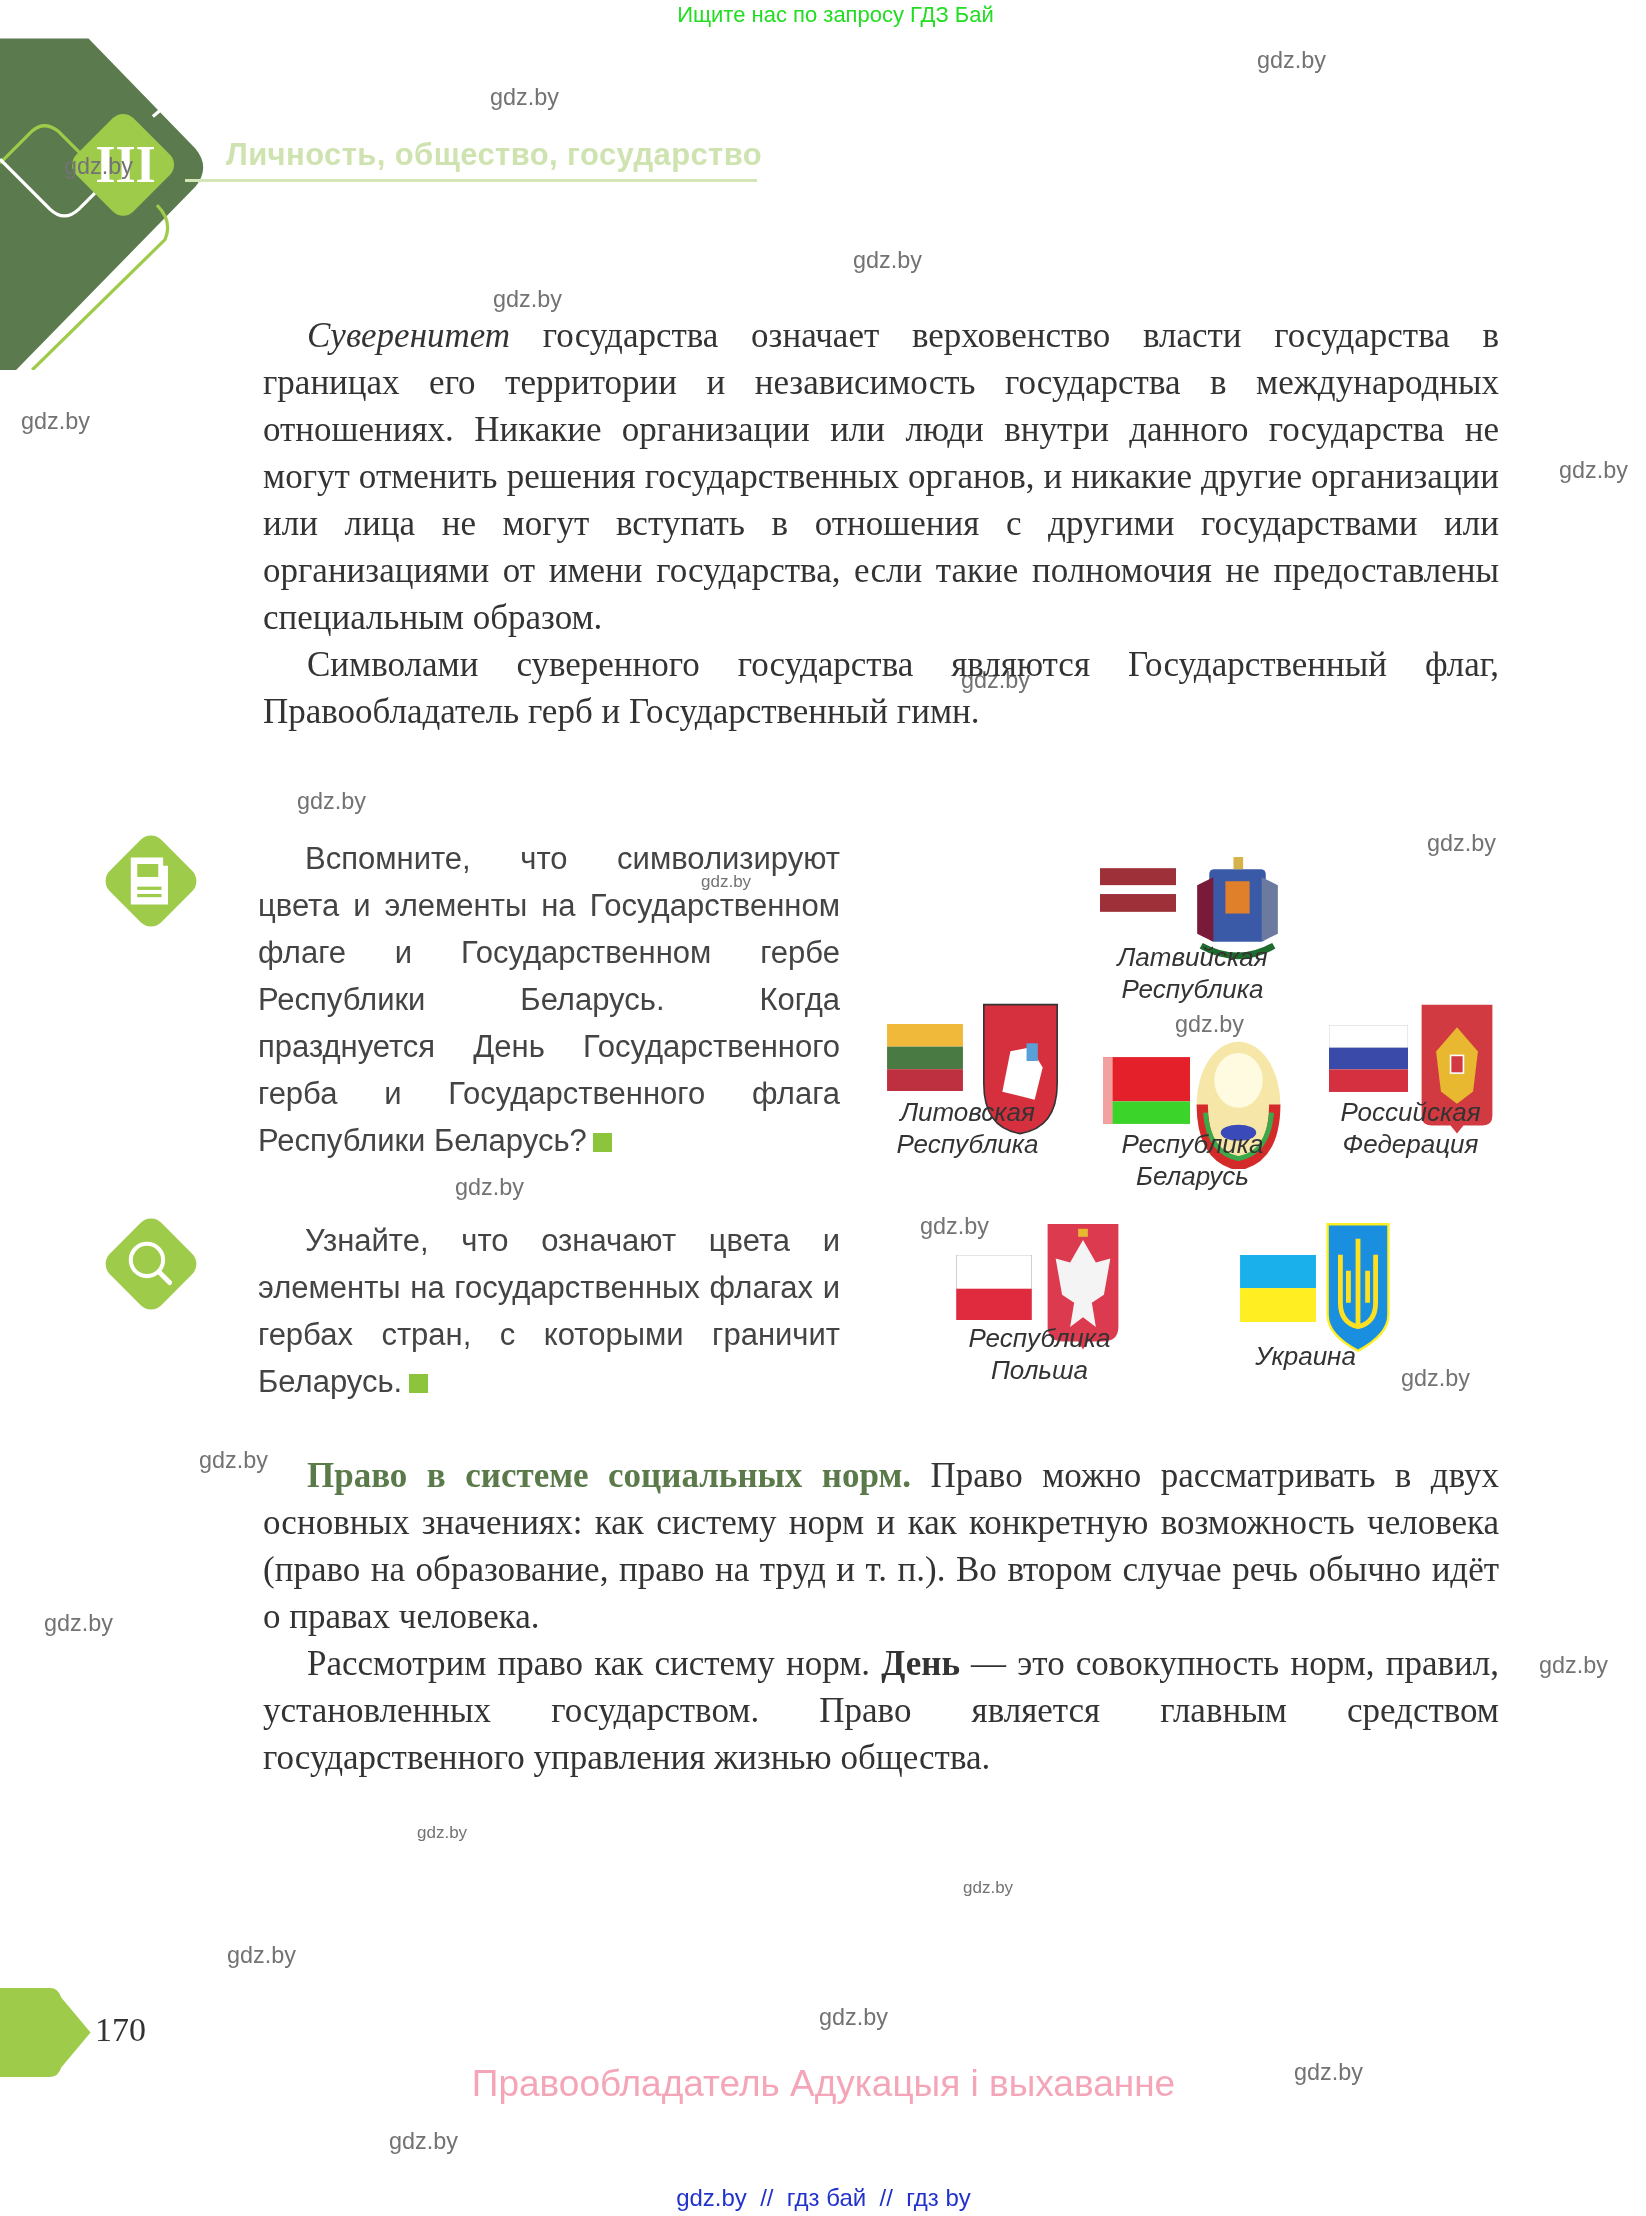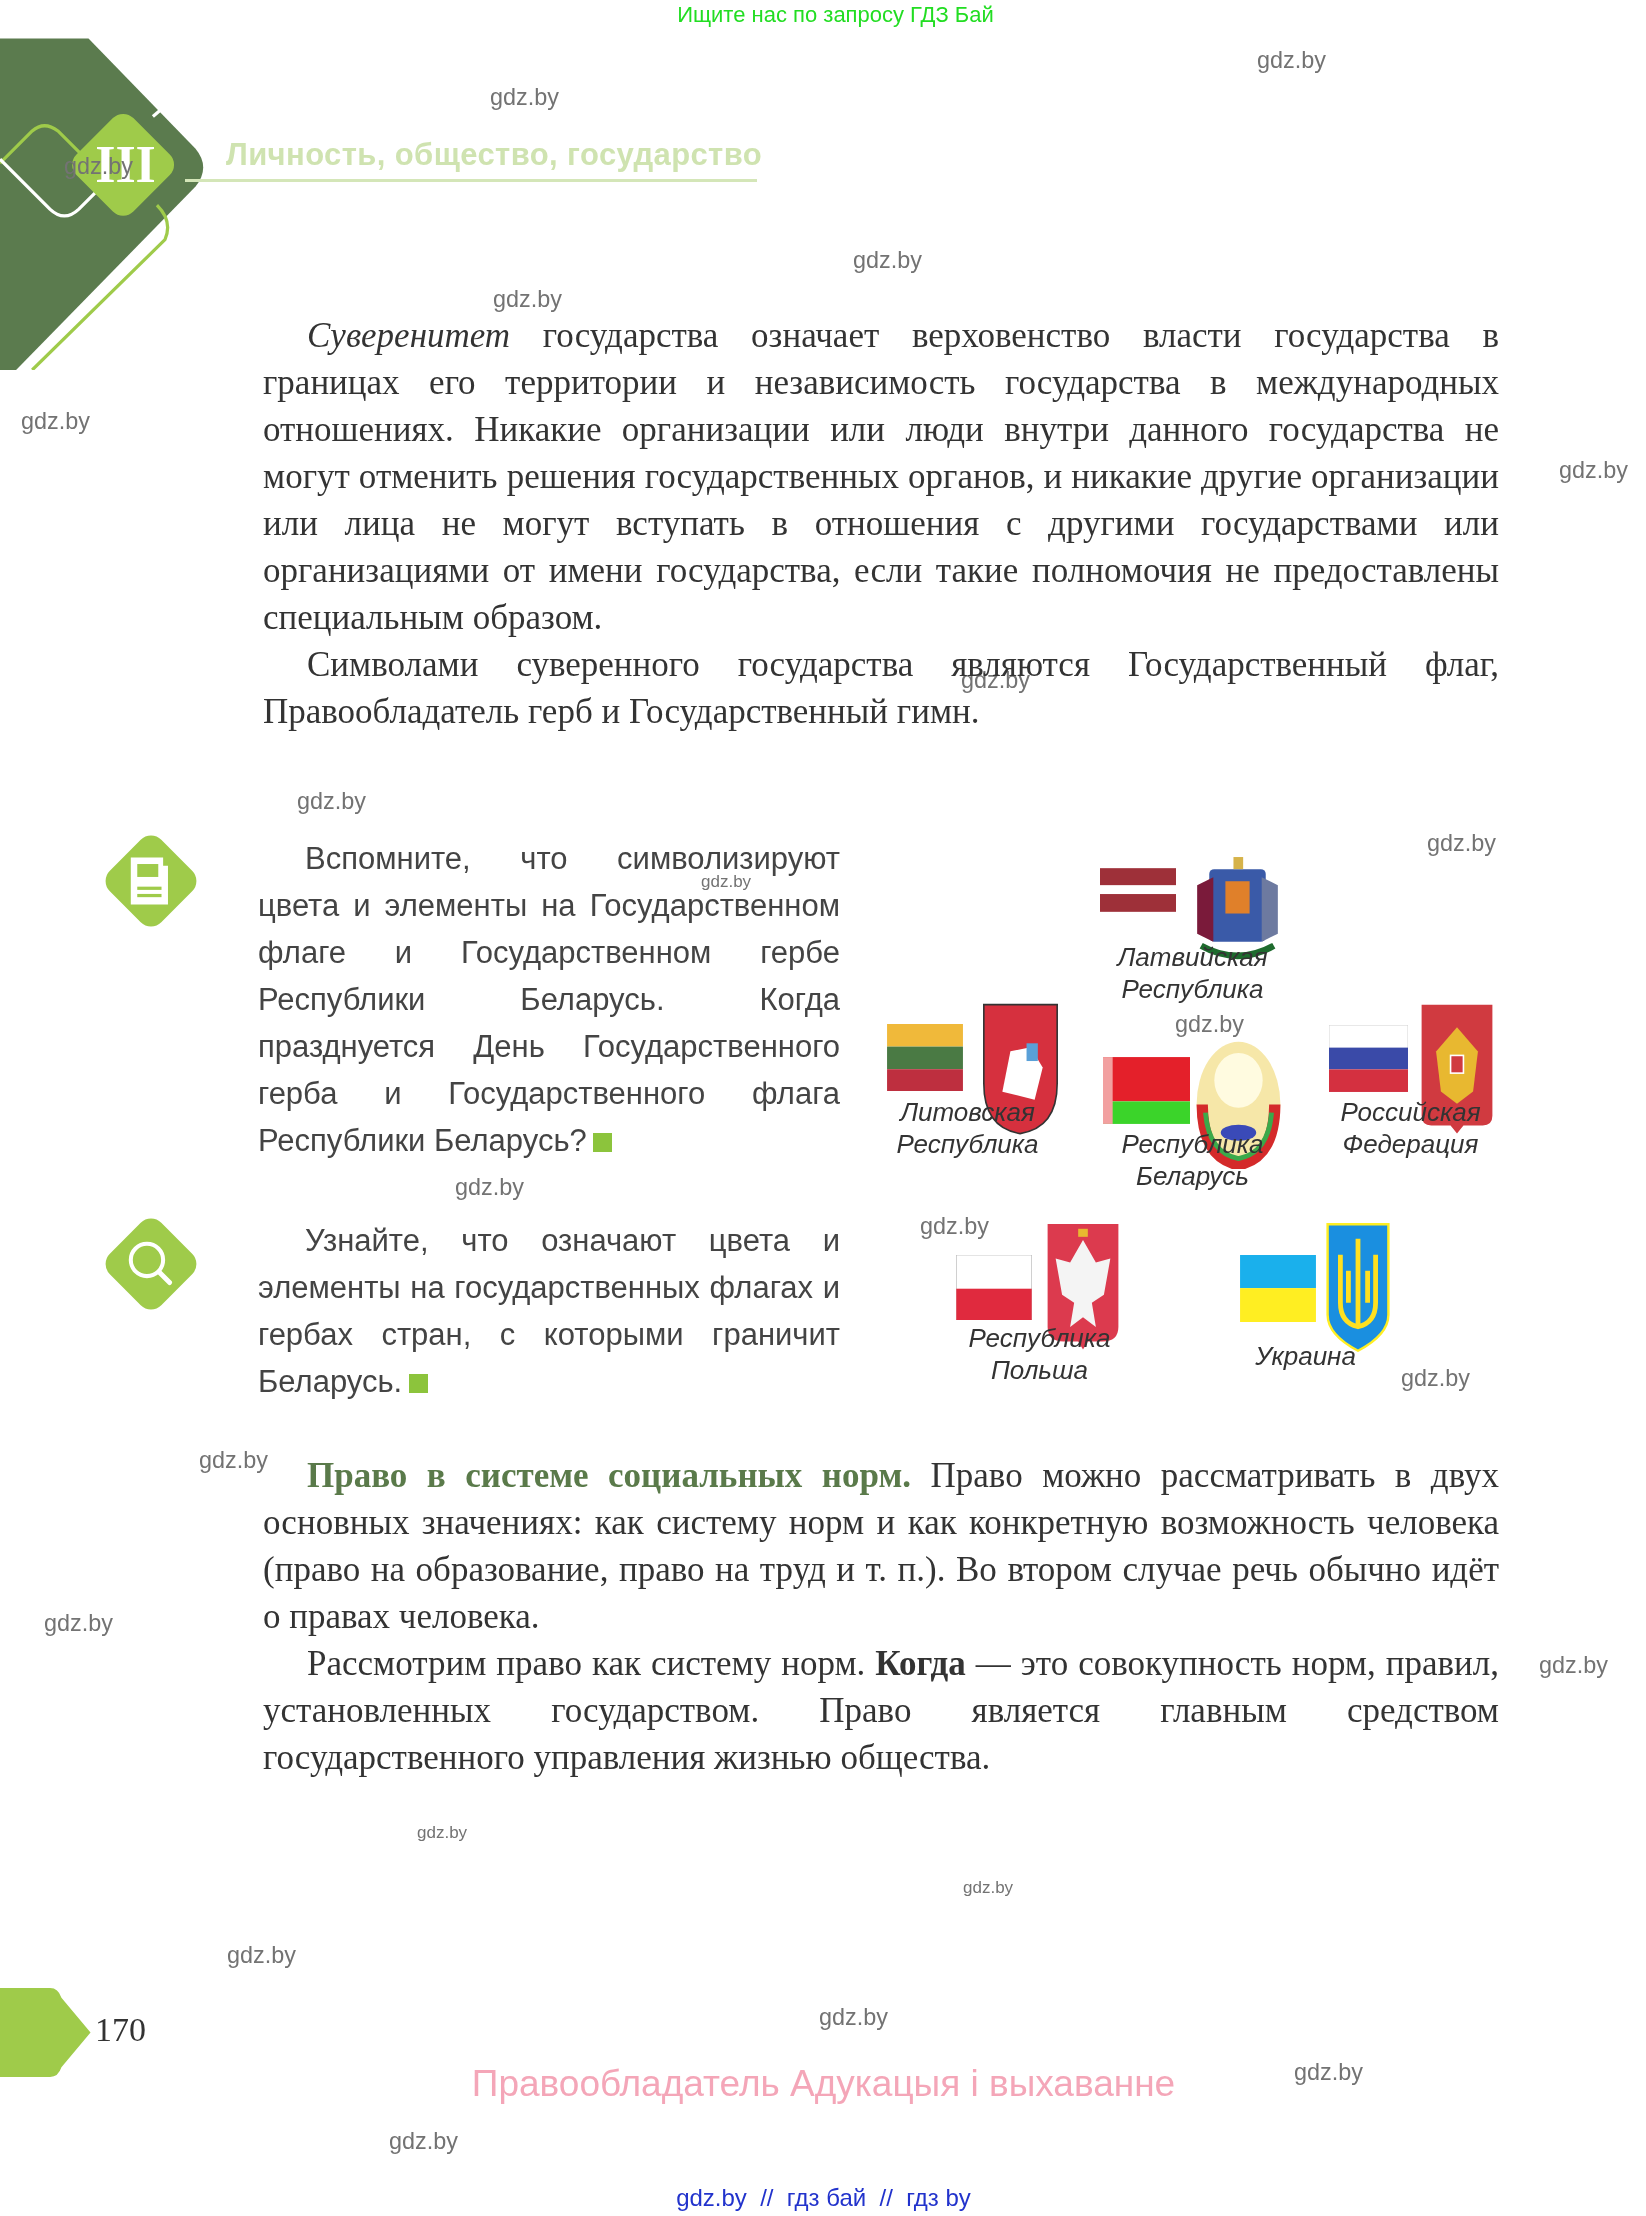--- a/index.html
+++ b/index.html
@@ -178,21 +178,21 @@
 <svg class="flag" style="left:1326px;top:1222px" width="64" height="131" viewBox="0 0 80 162">
   <path d="M2,2 L78,2 L78,115 Q78,140 40,160 Q2,140 2,115 Z" fill="#1a8fe0" stroke="#ffee22" stroke-width="3"></path>
   <path d="M40,20 L40,130 M18,40 L18,100 Q18,125 40,130 Q62,125 62,100 L62,40 M28,60 L28,100 M52,60 L52,100" stroke="#ffe020" stroke-width="6" fill="none"></path>
 </svg>
 <div class="cap" style="left:1233px;top:1340px;width:145px">
   <div>Украина</div>
 </div>
 
 <div class="abs body-text" style="top:1452px">
   <p><span class="greenhead">Право в системе социальных норм.</span><span> Право можно рассматривать в двух основных значениях: как систему норм и как конкретную возможность человека (право на образование, право на труд и т. п.). Во втором случае речь обычно идёт о правах человека.</span></p>
-  <p><span>Рассмотрим право как систему норм. </span><span class="b">Когда</span><span> — это совокупность норм, правил, установленных государством. Право является главным средством государственного управления жизнью общества.</span></p>
+  <p><span>Рассмотрим право как систему норм. </span><span class="b">День</span><span> — это совокупность норм, правил, установленных государством. Право является главным средством государственного управления жизнью общества.</span></p>
 </div>
 
 <svg class="abs" style="left:0;top:1988px" width="97" height="89" viewBox="0 0 120 110">
   <path d="M0,0 L62,0 Q72,0 76,12 L112,55 L76,98 Q72,110 62,110 L0,110 Z" fill="#9fcb4a"></path>
 </svg>
 <div class="abs page-num">170</div>
 
 <div class="abs pink">Правообладатель Адукацыя і выхаванне</div>
 <div class="abs blue">gdz.by  //  гдз бай  //  гдз by</div>
 

